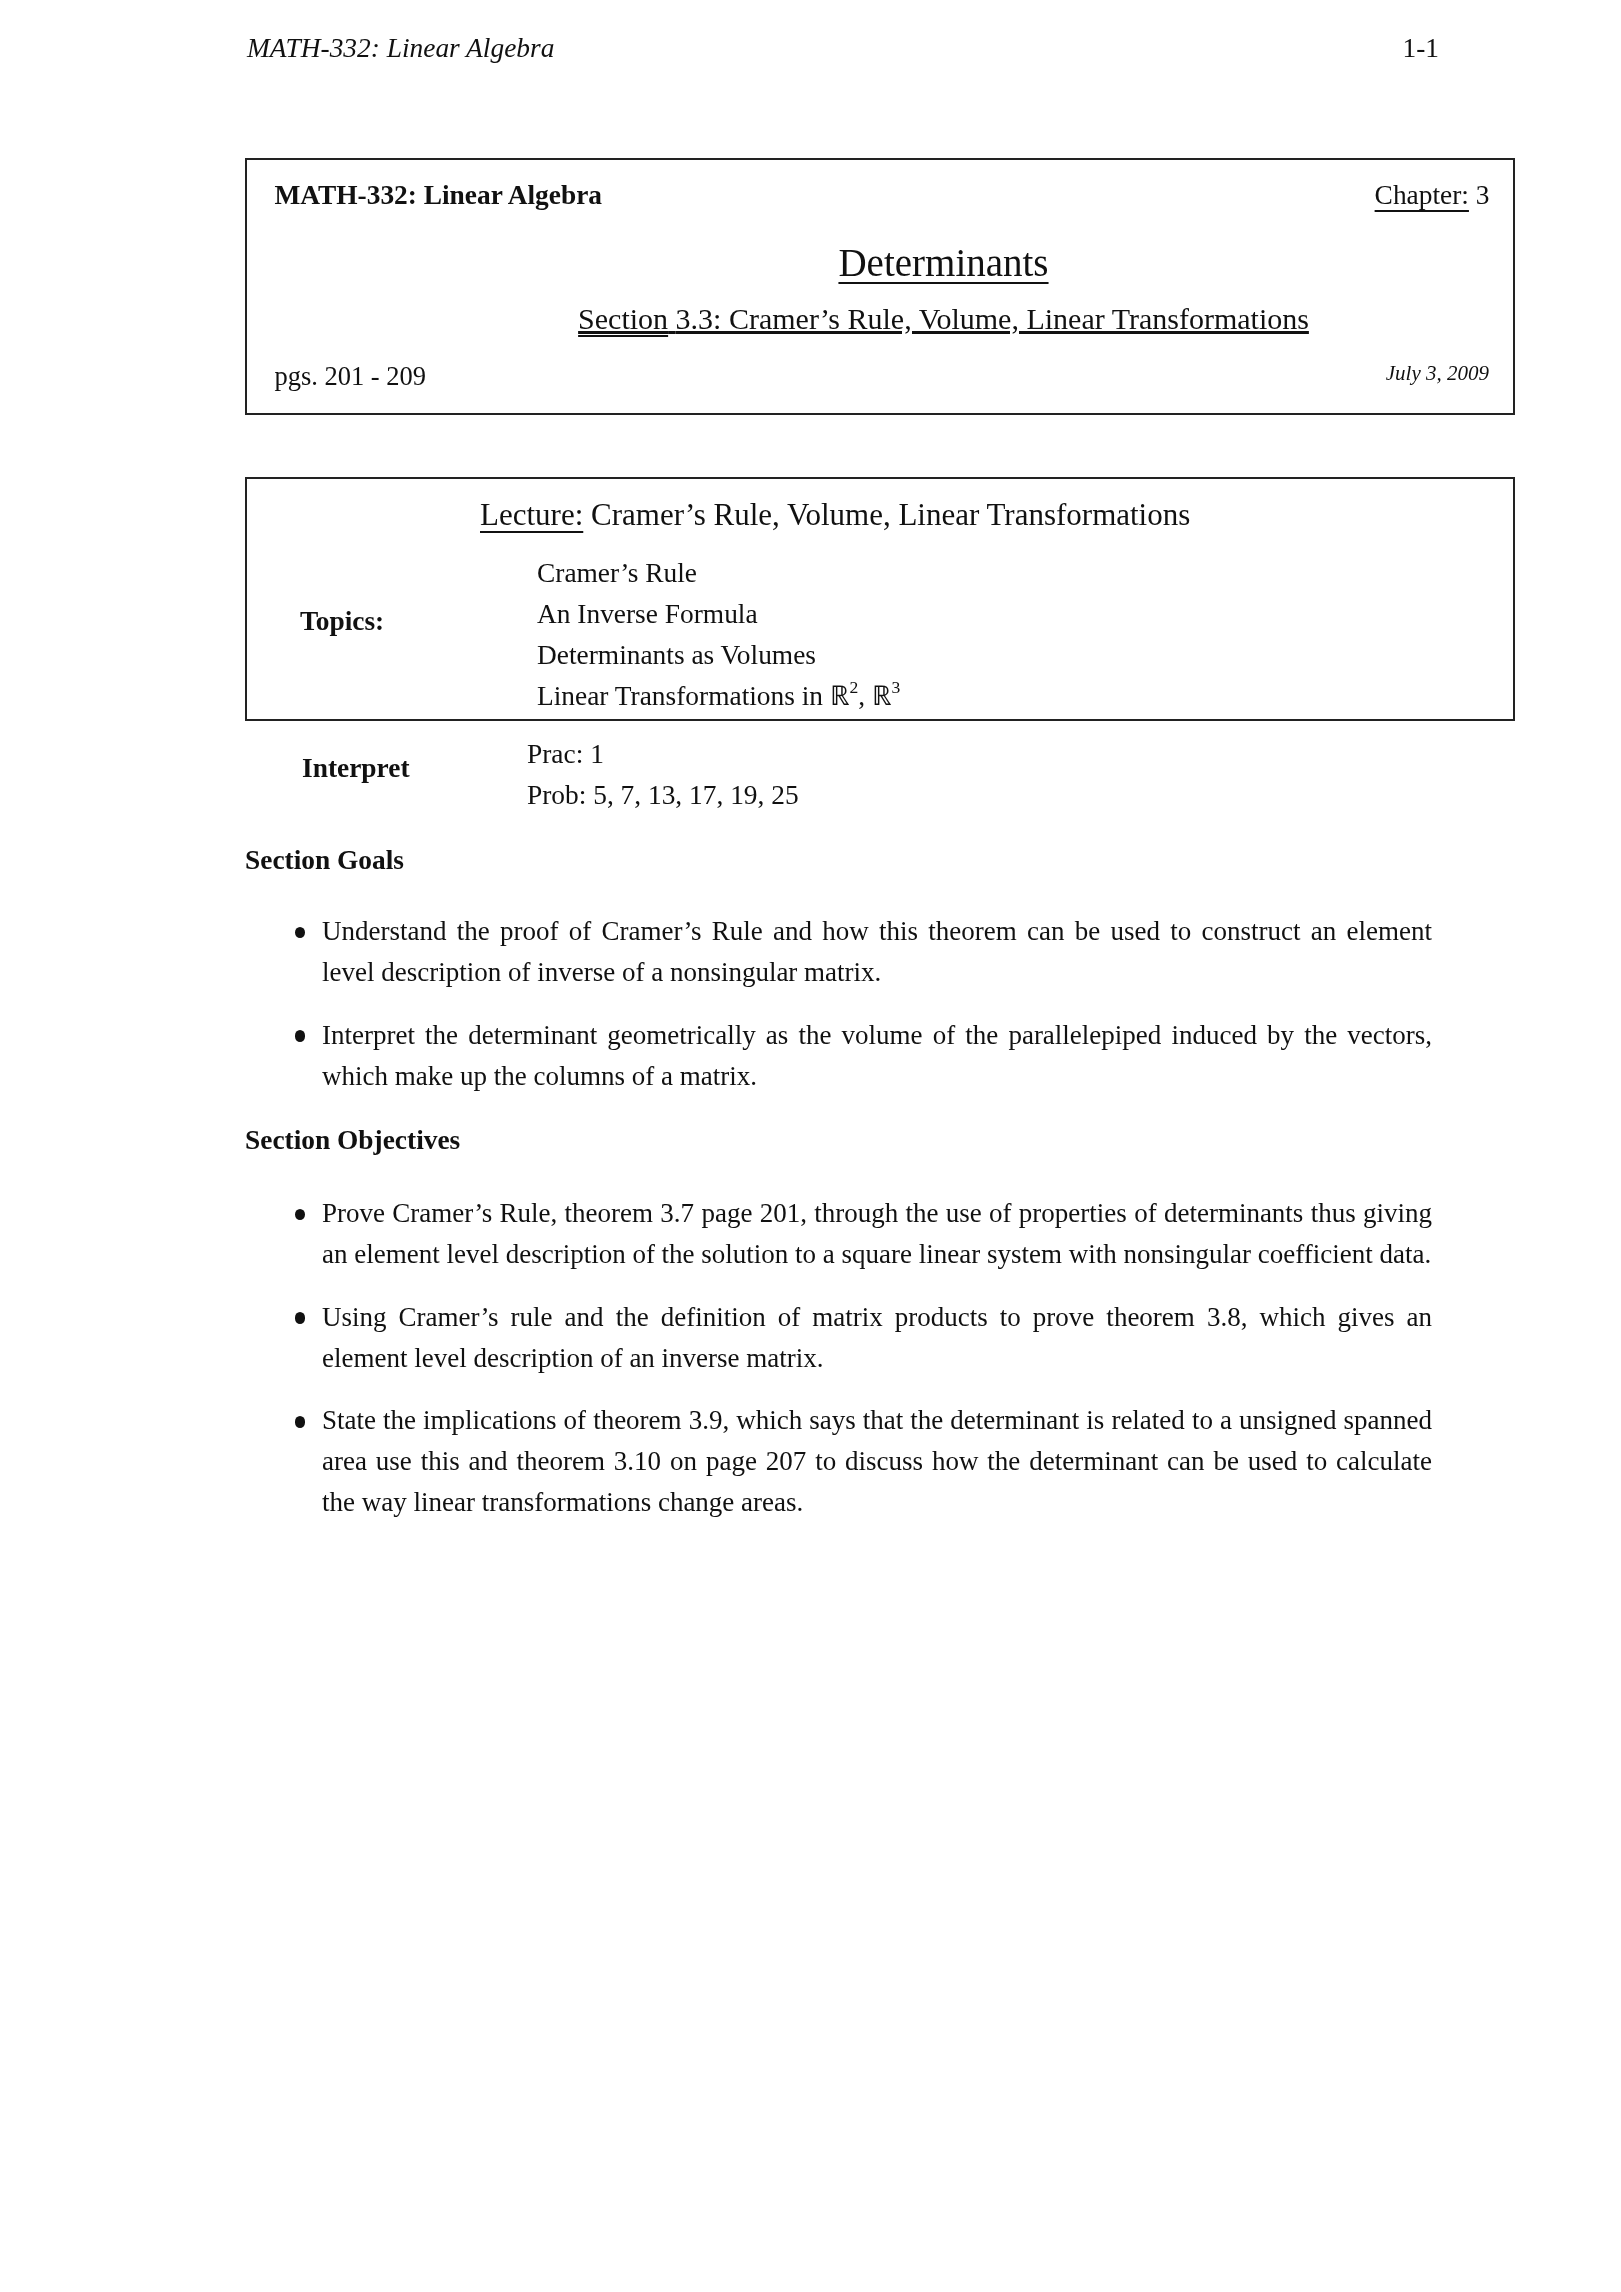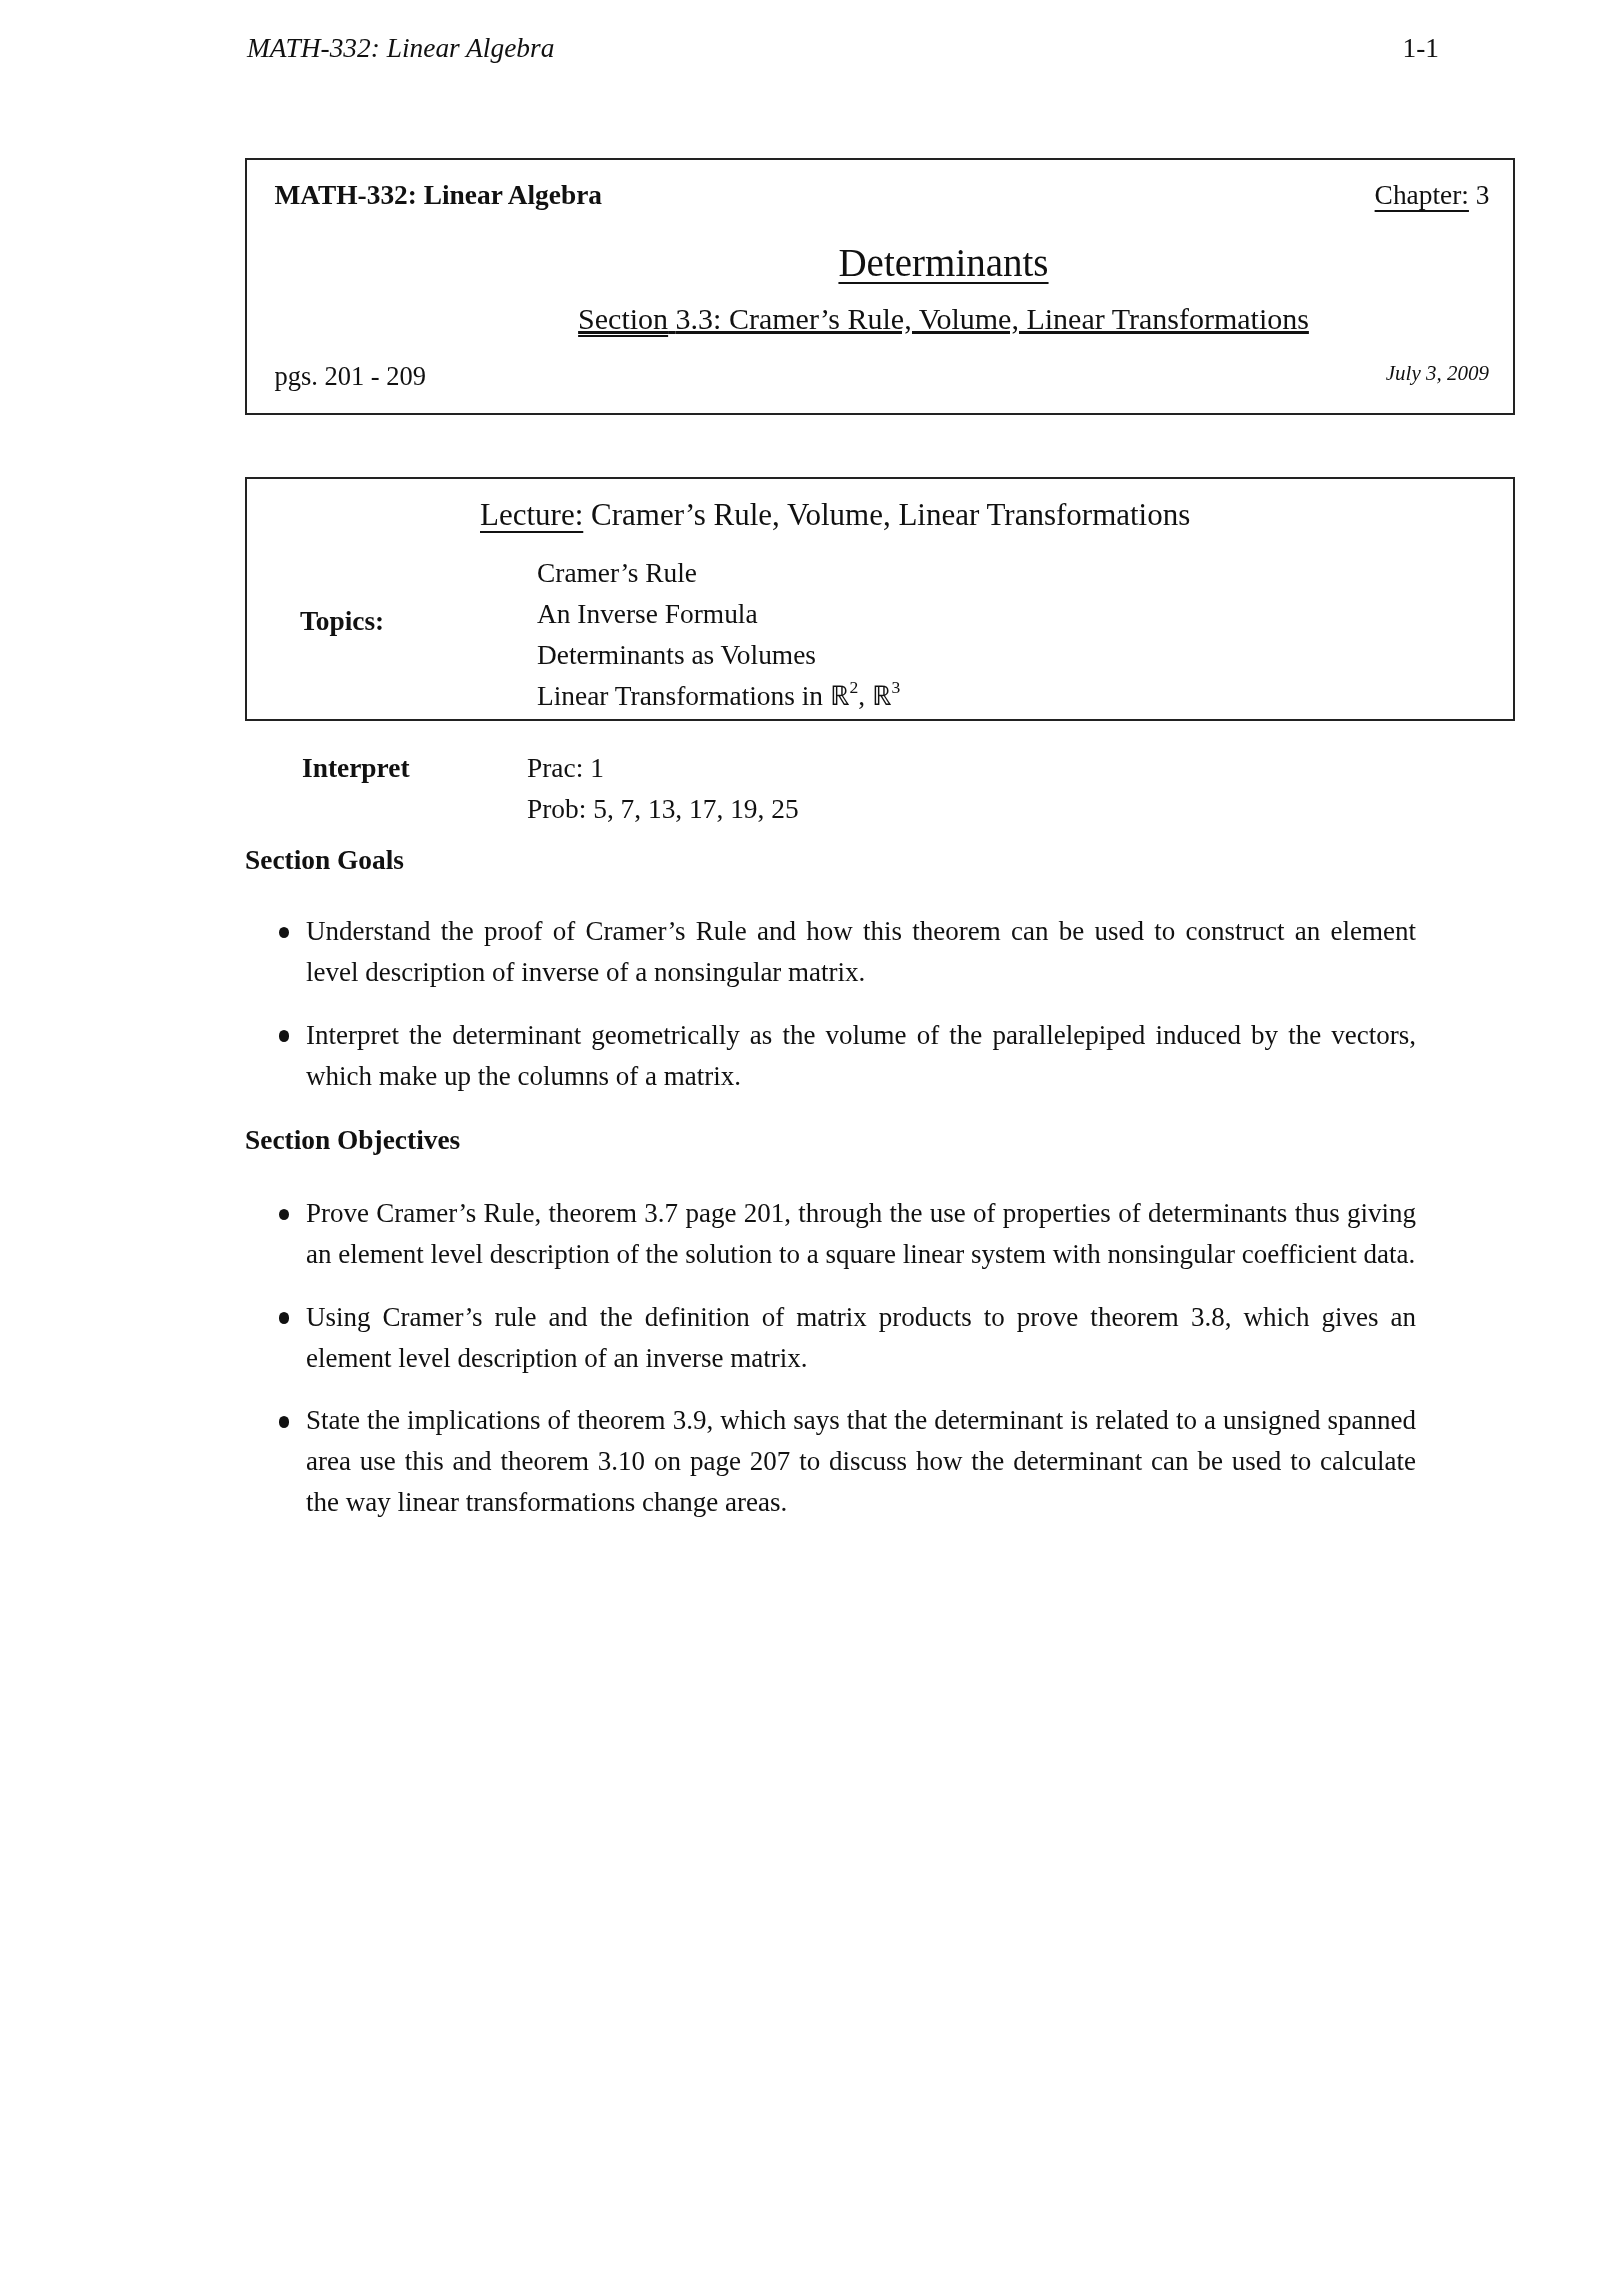--- a/index.html
+++ b/index.html
@@ -58,32 +58,32 @@
     }
     .b2-topics-list {
       left: 290px; top: 74px; font-size: 27.4px; line-height: 41px;
       font-family: "Liberation Serif", serif; margin: 0; padding: 0; list-style: none;
     }
     .b2-problems-label {
       left: 55px; top: 274px; font-size: 27.4px; font-weight: bold;
       font-family: "Liberation Serif", serif;
     }
     .b2-problems-list {
-      left: 280px; top: 269px; font-size: 27.4px; line-height: 41px;
+      left: 280px; top: 255px; font-size: 27.4px; line-height: 41px;
       font-family: "Liberation Serif", serif; margin: 0; padding: 0; list-style: none;
     }
     sup { font-size: 17.6px; vertical-align: 11.8px; line-height: 0; }
     .section-heading {
       left: 245px; width: 1186px; text-align: left; font-size: 27.4px; font-weight: bold;
       font-family: "Liberation Serif", serif;
     }
     .goals-heading { top: 845px; }
     .objectives-heading { top: 1125px; }
     .bullets {
-      position: absolute; left: 306px; width: 1110px; margin: 0; padding: 0; list-style: none;
+      position: absolute; left: 322px; width: 1110px; margin: 0; padding: 0; list-style: none;
       font-size: 27px; line-height: 41px; text-align: justify;
       font-family: "Liberation Serif", serif;
     }
     .bullets li { position: relative; margin-bottom: 21.6px; }
     .bullets li .dot {
       position: absolute; left: -27.4px; top: 15.7px; width: 10.8px; height: 11.8px;
       border-radius: 50%; background: #111;
     }
     .goals-list { top: 911px; }
     .objectives-list { top: 1193px; }

